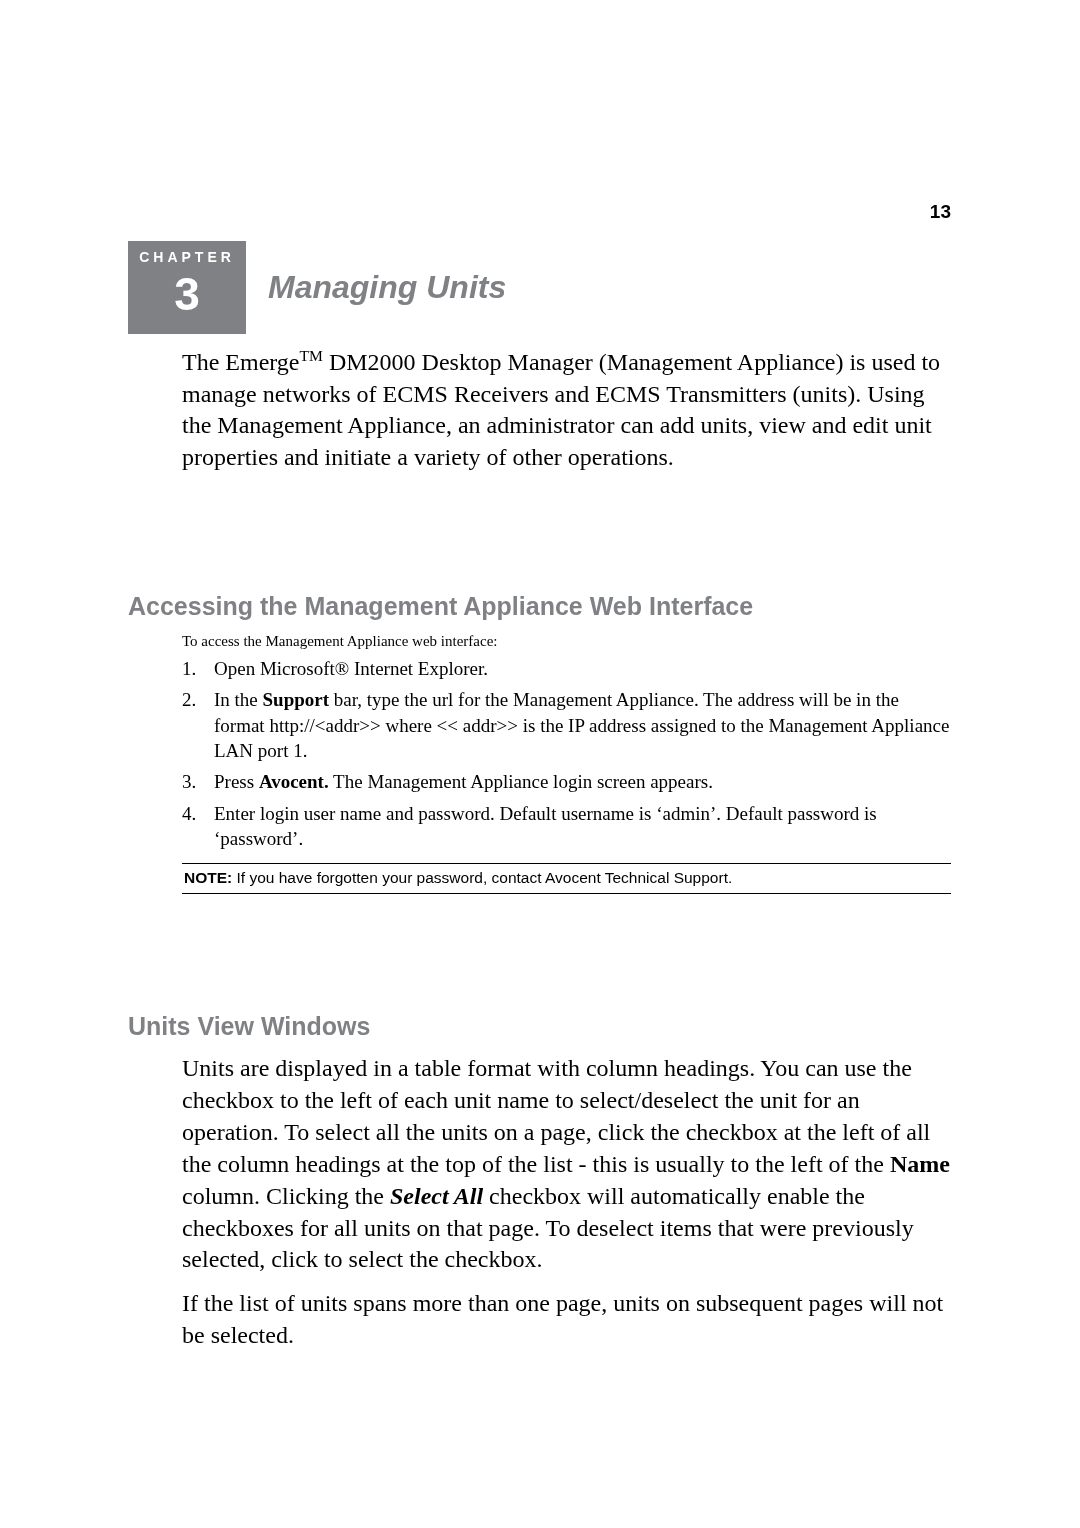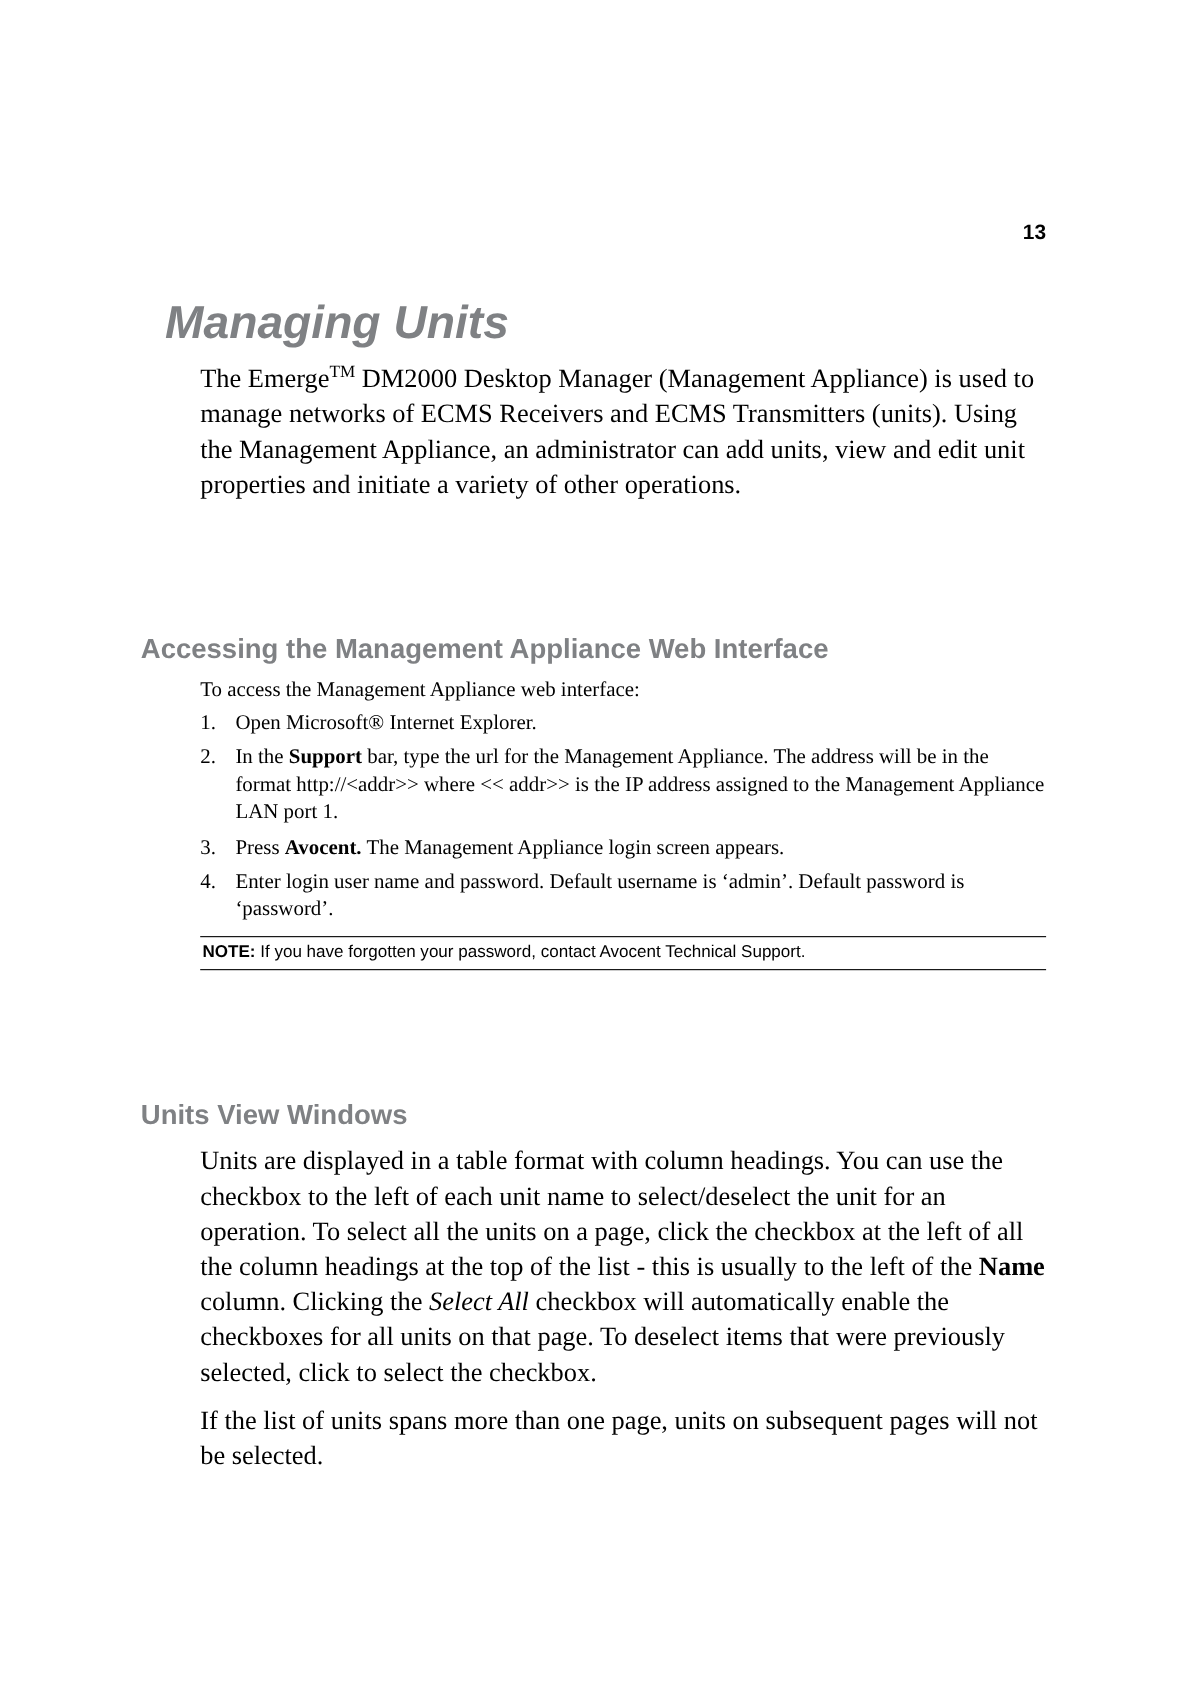--- a/index.html
+++ b/index.html
@@ -51,41 +51,41 @@
   .chapter-number{
     font-size:46px;
     font-weight:bold;
     line-height:1.1;
     margin-top:4px;
   }
   .chapter-title{
     font-family:Arial,Helvetica,sans-serif;
     font-weight:bold;
     font-style:italic;
-    font-size:42px;
+    font-size:32px;
     color:var(--accent);
     margin-left:22px;
     margin-top:28px;
   }
   .section-heading{
     font-family:Arial,Helvetica,sans-serif;
     font-weight:bold;
     font-size:25px;
     color:var(--accent);
     margin-top:118px;
   }
   .section-heading.tight{
   }
   .body-para{
     font-size:24px;
     line-height:1.33;
     margin:12px 0 0 54px;
   }
   .lead-in{
-    font-size:19px;
+    font-size:15px;
     margin:12px 0 0 54px;
   }
   ol.steps{
     font-size:19px;
     line-height:1.33;
     margin:6px 0 0 54px;
     padding-left:0;
     list-style:none;
   }
   ol.steps li{
@@ -99,31 +99,35 @@
   .note{
     margin:12px 0 0 54px;
     border-top:1.5px solid #000;
     border-bottom:1.5px solid #000;
     padding:4px 2px;
     font-family:Arial,Helvetica,sans-serif;
     font-size:15.5px;
     line-height:1.35;
   }
   .bold{font-weight:bold;}
-  .ital{font-style:italic;}
+  .ital{font-style:italic;font-weight:bold;}
   sup{font-size:0.65em;vertical-align:super;}
 </style>
 </head>
 <body>
 
 <div class="page-number">13</div>
 
 <div class="page">
 
   <div class="chapter-block">
+    <div class="chapter-badge">
+      <div class="chapter-label">CHAPTER</div>
+      <div class="chapter-number">3</div>
+    </div>
     <div class="chapter-title">Managing Units</div>
   </div>
 
   <p class="body-para">
     <span>The Emerge</span><sup>TM</sup><span> DM2000 Desktop Manager (Management Appliance) is used to manage networks of ECMS Receivers and ECMS Transmitters (units). Using the Management Appliance, an administrator can add units, view and edit unit properties and initiate a variety of other operations.</span>
   </p>
 
   <div class="section-heading tight">Accessing the Management Appliance Web Interface</div>
   <p class="lead-in">To access the Management Appliance web interface:</p>
 

